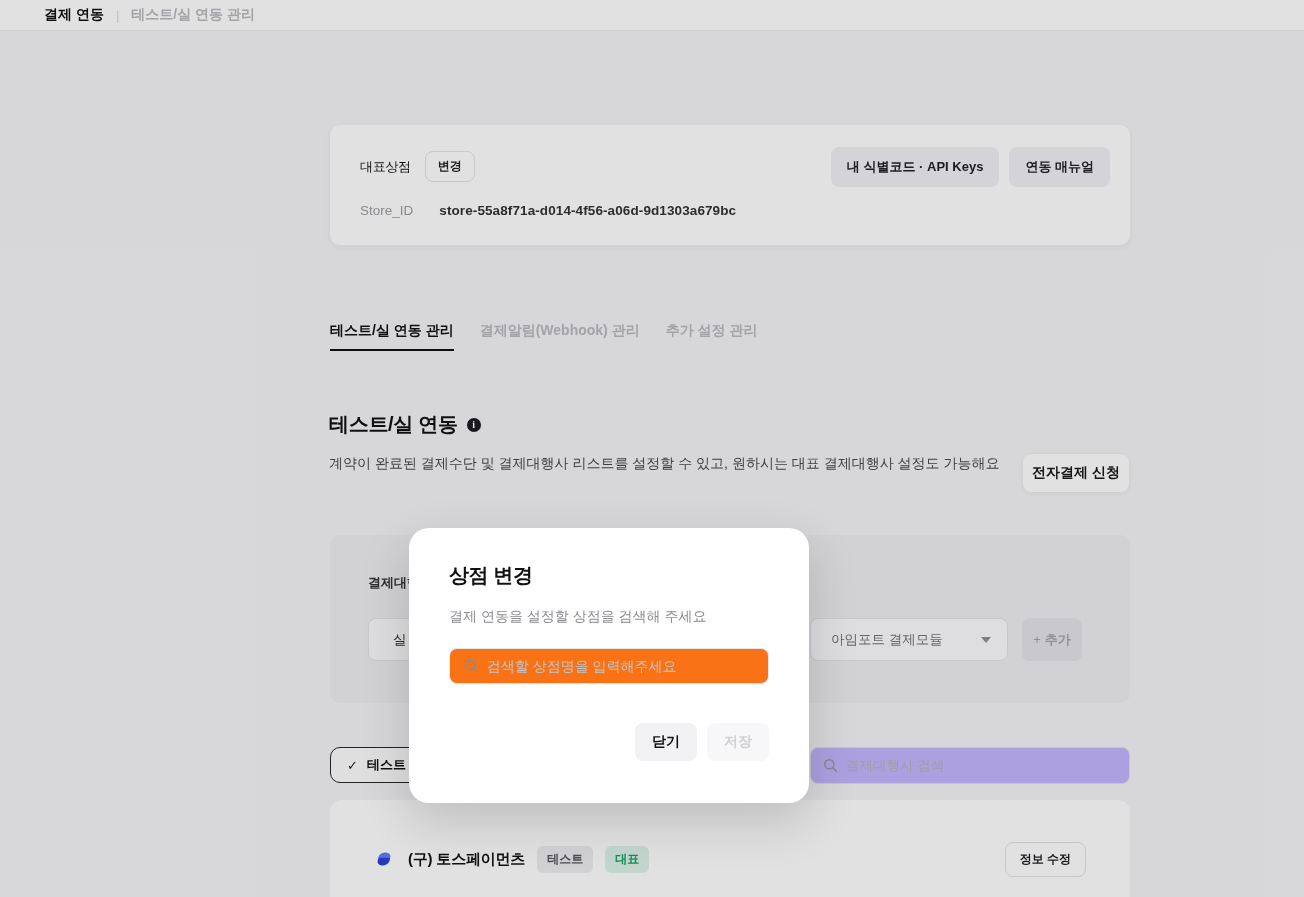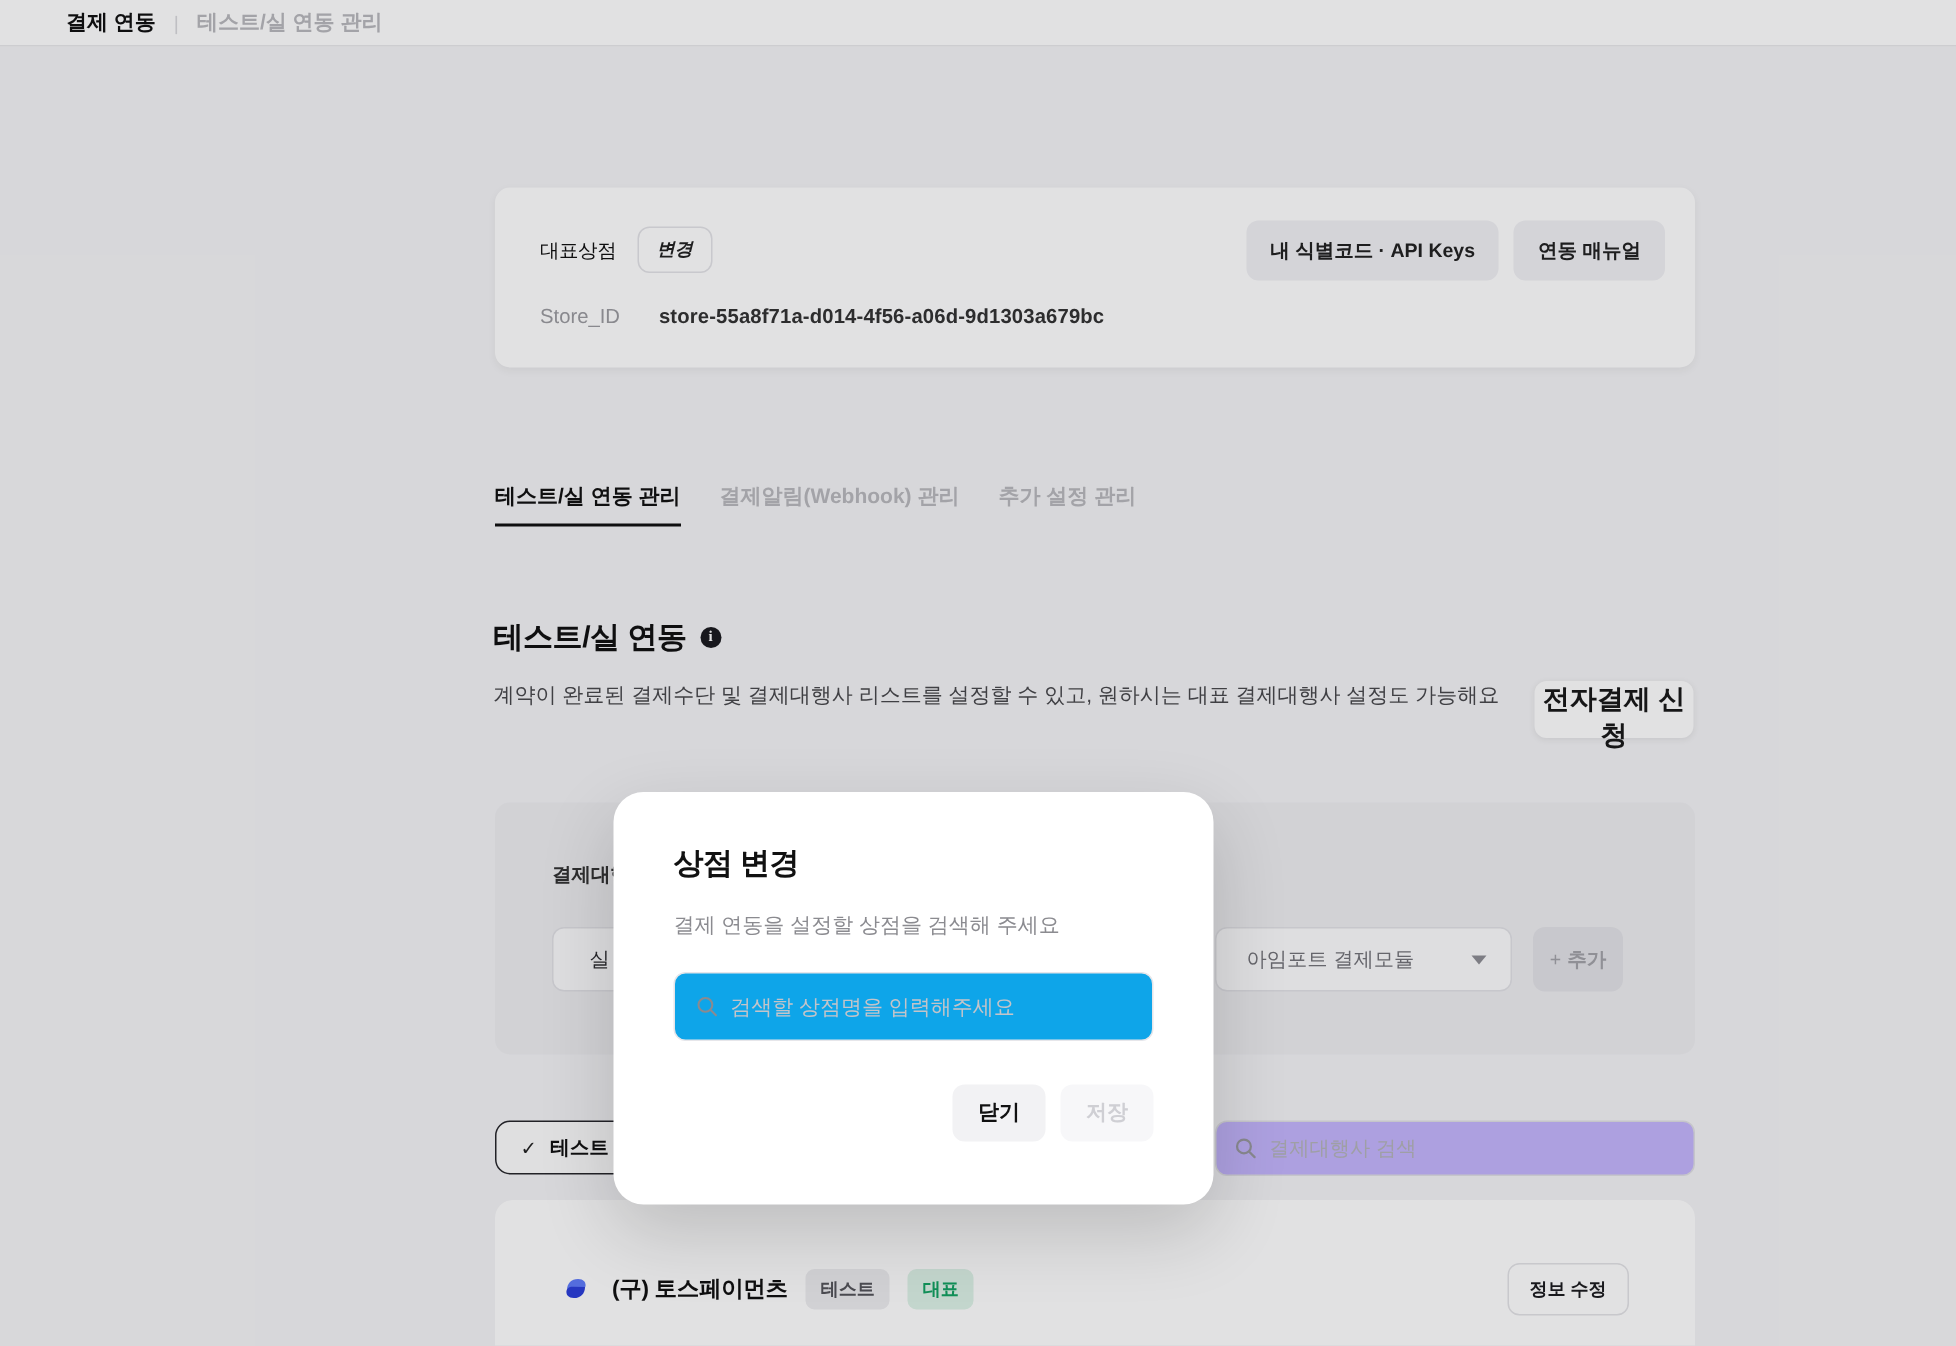--- a/index.html
+++ b/index.html
@@ -9,38 +9,38 @@
   
   .topbar { position:absolute; left:0; top:0; width:100%; height:31px; background:#ffffff; border-bottom:1px solid #e9e9eb; display:flex; align-items:center; padding-left:44px; z-index:1; }
   .crumb-current { font-size:14px; font-weight:bold; color:#111; cursor:pointer; }
   .crumb-sep { color:#d9d9dc; margin:0 12px; font-size:13px; }
   .crumb-other { font-size:14px; color:#b9b9bd; font-weight:bold; cursor:pointer; }
 
   
   .header-card { position:absolute; left:330px; top:125px; width:800px; height:120px; background:#fff; border-radius:10px; box-shadow:0 2px 6px rgba(0,0,0,0.05); z-index:1; }
   .hc-title-row { position:absolute; left:30px; top:26px; display:flex; align-items:center; }
   .hc-title { font-size:13px; font-weight:400; color:#111; letter-spacing:-0.3px; }
-  .btn-change { margin-left:14px; background:#fff; border:1px solid #e3e3e7; border-radius:8px; padding:6px 12px; font-size:12px; font-weight:bold; color:#222; cursor:pointer; font-family:inherit;font-style:italic; }
+  .btn-change { margin-left:14px; background:#fff; border:1px solid #e3e3e7; border-radius:8px; padding:6px 12px; font-size:12px; font-weight:bold; color:#222; cursor:pointer; font-family:inherit; }
   .hc-store-row { position:absolute; left:30px; top:78px; display:flex; align-items:flex-start; font-size:13.5px; }
   .store-label { color:#9b9ba0; }
   .store-value { margin-left:26px; font-weight:bold; color:#333; letter-spacing:0.1px; }
   .hc-actions { position:absolute; right:20px; top:22px; display:flex; gap:10px; }
   .btn-gray { background:#f1f1f4; border:none; border-radius:8px; padding:11px 16px; font-size:13px; font-weight:bold; color:#222; cursor:pointer; font-family:inherit; }
 
   
   .tabs { position:absolute; left:330px; top:322px; display:flex; gap:26px; z-index:1; }
   .tab { font-size:14px; color:#b9b9bd; font-weight:bold; padding-bottom:9px; cursor:pointer; }
   .tab.active { color:#111; border-bottom:2.5px solid #111; }
 
   
   .section-head { position:absolute; left:329px; top:411px; display:flex; align-items:center; z-index:1; }
   .section-title { font-size:20px; font-weight:800; color:#111; letter-spacing:-0.3px; }
   .info-icon { width:14px; height:14px; background:#1b1b1f; border-radius:50%; color:#fff; font-size:10px; font-weight:bold; display:flex; align-items:center; justify-content:center; margin-left:9px; font-family:"Liberation Serif", serif; }
   .section-desc { position:absolute; left:329px; top:452px; font-size:14px; color:#48484c; line-height:22px; z-index:1; }
-  .btn-apply { position:absolute; left:1023px; top:454px; width:106px; height:38px; background:#fff; border:none; border-radius:8px; box-shadow:0 1px 4px rgba(0,0,0,0.07); font-size:18px; font-weight:bold; color:#181818; cursor:pointer; z-index:1; font-family:inherit;text-align:center; }
+  .btn-apply { position:absolute; left:1023px; top:454px; width:106px; height:38px; background:#fff; border:none; border-radius:8px; box-shadow:0 1px 4px rgba(0,0,0,0.07); font-size:14px; font-weight:bold; color:#181818; cursor:pointer; z-index:1; font-family:inherit;text-align:center; }
 
   
   .pg-box { position:absolute; left:330px; top:535px; width:800px; height:168px; background:#eeeef1; border-radius:10px; z-index:1; }
   .pg-box-label { position:absolute; left:38px; top:39px; font-size:13px; font-weight:bold; color:#333; }
   .select { position:absolute; top:83px; height:43px; background:#fcfcfd; border:1px solid #e2e2e6; border-radius:8px; display:flex; align-items:center; cursor:pointer; }
   .select-env { left:38px; width:392px; padding-left:24px; }
   .select-module { left:480px; width:198px; padding-left:20px; }
   .select-text-dark { font-size:13.5px; color:#2e2e32; }
   .select-text-gray { font-size:13.5px; color:#737379; }
   .chevron { position:absolute; right:16px; width:0; height:0; border-left:5px solid transparent; border-right:5px solid transparent; border-top:6px solid #8e8e95; }
@@ -63,21 +63,21 @@
   .badge { margin-left:12px; font-size:12px; font-weight:bold; padding:5px 10px; border-radius:6px; }
   .badge-gray { background:#ededf0; color:#55555a; }
   .badge-green { background:#ddf3e7; color:#13a262; }
   .btn-edit { margin-left:auto; background:#fff; border:1px solid #e3e3e6; border-radius:8px; padding:8px 14px; font-size:12px; font-weight:bold; color:#1c1c1f; cursor:pointer; font-family:inherit; }
 
   
   .overlay { position:absolute; inset:0; background:rgba(12,12,18,0.12); z-index:50; }
   .modal { position:absolute; left:409px; top:528px; width:400px; height:275px; background:#fff; border-radius:20px; box-shadow:0 18px 50px rgba(0,0,0,0.16); z-index:60; }
   .modal-title { position:absolute; left:40px; top:34px; font-size:20px; font-weight:800; color:#111; letter-spacing:-0.4px; }
   .modal-desc { position:absolute; left:40px; top:80px; font-size:14px; color:#8b8b90; }
-  .modal-search { position:absolute; left:40px; top:120px; width:320px; height:46px; border:1px solid #e6e6ea; border-radius:8px; display:flex; align-items:center; padding:0 14px; background:#0ea5e9; }
+  .modal-search { position:absolute; left:40px; top:120px; width:320px; height:36px; border:1px solid #e6e6ea; border-radius:8px; display:flex; align-items:center; padding:0 14px; background:#f97316; }
   .modal-search .search-input { font-size:14px; }
   .modal-search .search-input::placeholder { color:#c4c4c9; }
   .modal-actions { position:absolute; right:40px; top:195px; display:flex; gap:10px; }
   .btn-close { background:#f2f2f4; border:none; border-radius:8px; height:38px; padding:0 17px; font-size:14px; font-weight:bold; color:#111; cursor:pointer; font-family:inherit; }
   .btn-save { background:#f7f7f9; border:none; border-radius:8px; height:38px; padding:0 17px; font-size:14px; font-weight:bold; color:#cfcfd4; cursor:default; font-family:inherit; }
 </style>
 </head>
 <body>
 
 <div class="screen">

